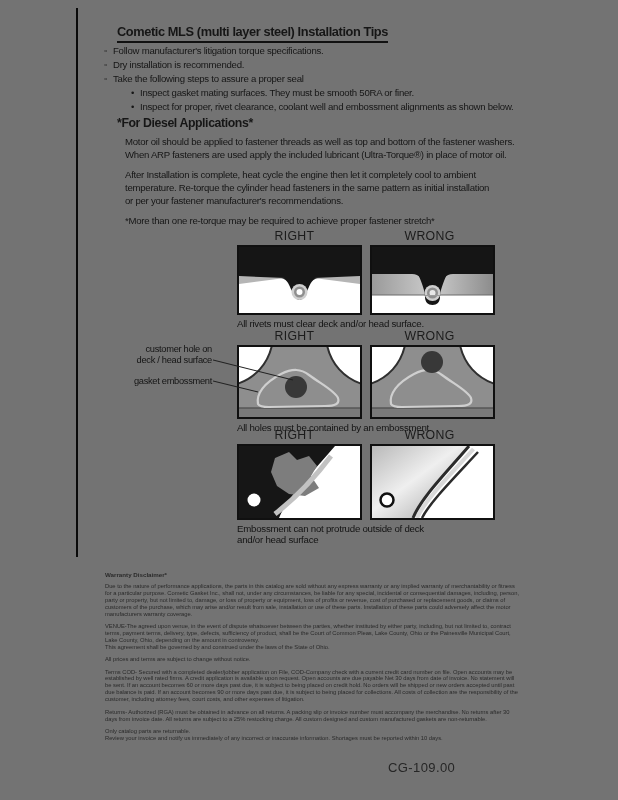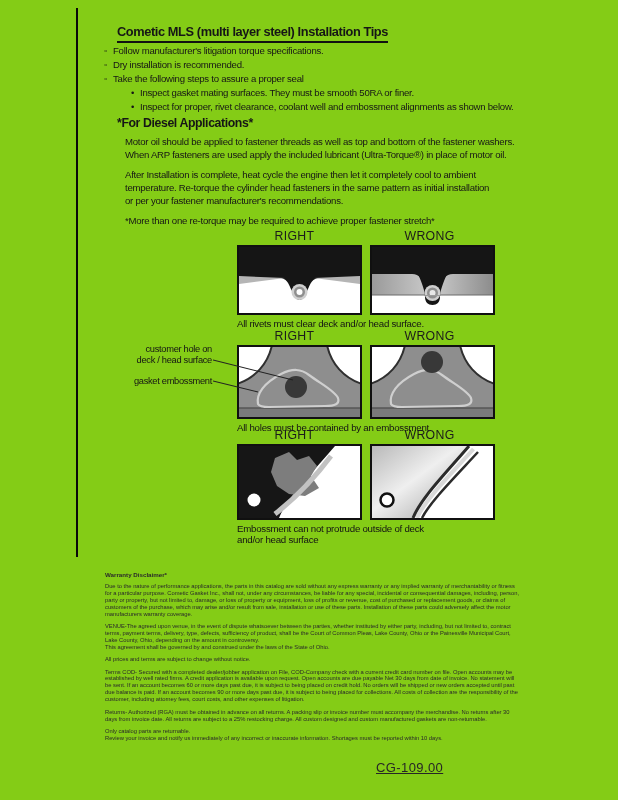--- a/index.html
+++ b/index.html
@@ -1,17 +1,17 @@
 <!DOCTYPE html>
 <html><head>
 <meta charset="utf-8">
 <style>
   html,body{margin:0;padding:0;background:#ffffff;}
   .page{
-    position:relative;width:618px;height:800px;background:#84cc16;overflow:hidden;
+    position:relative;width:618px;height:800px;background:#737373;overflow:hidden;
     font-family:"Liberation Sans", sans-serif;color:#161616;
     -webkit-font-smoothing:antialiased;
   }
   .vrule{position:absolute;left:76px;top:8px;width:2px;height:549px;background:#0a0a0a;}
   .title{
     position:absolute;left:117px;top:24px;margin:0;
     font-size:12.8px;font-weight:bold;letter-spacing:-0.4px;
     border-bottom:2px solid #111;padding-bottom:2px;display:inline-block;white-space:nowrap;
   }
   .tips{position:absolute;left:104px;top:44px;width:470px;font-size:9.6px;letter-spacing:-0.25px;}
@@ -31,21 +31,21 @@
   .dbox{width:121px;border:2px solid #101010;background:#fff;line-height:0;}
   .dbox svg{display:block;}
   .dcaption{margin-top:3px;font-size:9.7px;line-height:11px;letter-spacing:-0.25px;white-space:pre-line;color:#141414;}
   .ann{position:absolute;width:94px;text-align:right;font-size:9.3px;line-height:10.5px;letter-spacing:-0.3px;white-space:pre-line;color:#141414;}
   .ann1{left:118px;top:344px;}
   .ann2{left:118px;top:376px;}
   .leaders{position:absolute;left:213px;top:348px;}
   .fineprint{position:absolute;left:105px;top:571px;width:414px;color:#2a2a2a;}
   .fineprint h3{margin:0 0 5px 0;font-size:6.2px;font-weight:bold;letter-spacing:0;}
   .fineprint p{margin:0 0 5.5px 0;font-size:5.8px;line-height:6.9px;letter-spacing:-0.02px;white-space:pre-line;}
-  .pagecode{position:absolute;left:376px;top:760px;font-size:13px;letter-spacing:0.4px;color:#262626;text-decoration:underline;}
+  .pagecode{position:absolute;left:388px;top:760px;font-size:13px;letter-spacing:0.4px;color:#262626;}
 </style>
 </head>
 <body>
 
 <div class="page">
 
   <div class="vrule"></div>
 
   <h1 class="title">Cometic MLS (multi layer steel) Installation Tips</h1>
 

